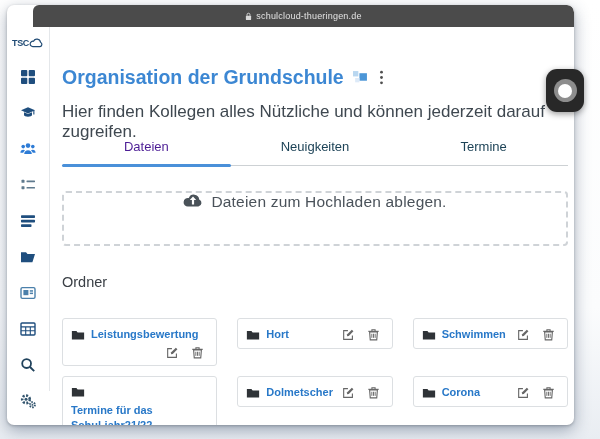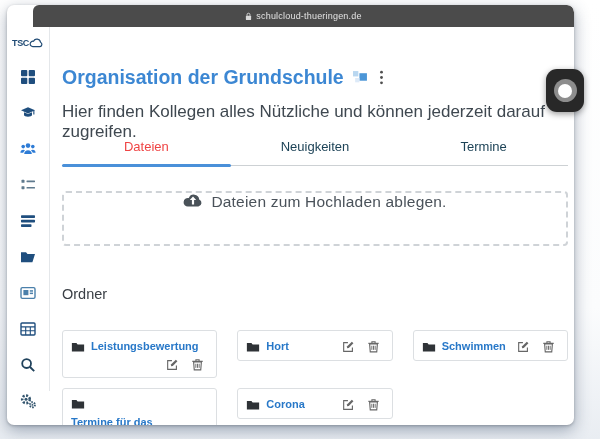--- a/index.html
+++ b/index.html
@@ -27,28 +27,28 @@
   .nav .icon{width:16px;height:16px;color:#1f4e7e;cursor:pointer}
   .nav .icon.active{color:#2e7cd6}
   .nav .icon.muted{color:#5f7a8e}
   .nav .icon.light{color:#4b80ab}
   .main{flex:1;min-width:0;padding:38px 6px 0 12px;position:relative}
   .title-row{display:flex;align-items:center;gap:9px}
   .title{font-size:19.5px;color:#3c87d3;font-weight:700;line-height:24px}
   .subtitle{margin-top:13px;font-size:17px;color:#3f4850;height:16px}
   .tabs{margin-top:19px;display:flex;border-bottom:1px solid #cdd1d4;height:28px}
   .tab{flex:1;text-align:center;font-size:13px;color:#1d4357;cursor:pointer;position:relative;line-height:20px}
-  .tab.active{color:#ef4444}
+  .tab.active{color:#4c1d95}
   .tab.active::after{content:"";position:absolute;left:0;right:0;bottom:-2px;height:3px;background:#4a90d9;border-radius:2px}
   .dropzone{
     margin-top:25px;height:51px;border:2px dashed #cfd3d7;border-radius:4px;
     display:flex;justify-content:center;gap:8px;cursor:pointer;
   }
   .dropzone .dz-label{font-size:15.5px;color:#4a525a;letter-spacing:.2px}
-  .section-heading{margin-top:40px;font-size:14.5px;color:#3b4046;font-weight:400}
+  .section-heading{margin-top:28px;font-size:14.5px;color:#3b4046;font-weight:400}
   .folder-grid{margin-top:28px;display:grid;grid-template-columns:repeat(3,1fr);gap:10px 20px;align-items:start}
   .folder-card{
     background:#fff;border:1px solid #dcdfe2;border-radius:3px;
     padding:8px 8px 6px;display:flex;flex-wrap:wrap;align-items:center;gap:4px 6px;
   }
   .folder-card .icon.folder{width:14px;height:14px;color:#2f3337;flex-shrink:0}
   .folder-name{font-size:11px;font-weight:700;color:#2878c8;line-height:15px;cursor:pointer;max-width:118px}
   .actions{margin-left:auto;display:flex;gap:12px;margin-right:4px}
   .actions .icon{width:13px;height:13px;color:#666;cursor:pointer}
   .record-btn{
@@ -242,20 +242,38 @@
               </svg>
             <svg class="icon" viewBox="0 0 14 14">
                 <path d="M2.8 4.2h8.4l-.7 8.6H3.5z" fill="none" stroke="currentColor" stroke-width="1.2"></path>
                 <path d="M1.4 3.6h11.2" stroke="currentColor" stroke-width="1.2"></path>
                 <path d="M5.3 3.2V1.9h3.4v1.3" fill="none" stroke="currentColor" stroke-width="1.2"></path>
                 <path d="M5.2 6.2v4.4M7 6.2v4.4M8.8 6.2v4.4" stroke="currentColor" stroke-width="1"></path>
               </svg>
           </span>
         </div>
 
+        <div class="folder-card">
+          <svg class="icon folder" viewBox="0 0 16 16">
+              <path d="M1 3.4h5.2L7.6 5.2H15v8H1z" fill="currentColor"></path>
+            </svg>
+          <span class="folder-name">Dolmetscher</span>
+          <span class="actions">
+            <svg class="icon" viewBox="0 0 14 14">
+                <path d="M11.2 8v4.2H1.8V2.8H6.4" fill="none" stroke="currentColor" stroke-width="1.2"></path>
+                <path d="M5.3 8.9l2-.4 5-5L10.6 1.8l-5 5z" fill="currentColor"></path>
+              </svg>
+            <svg class="icon" viewBox="0 0 14 14">
+                <path d="M2.8 4.2h8.4l-.7 8.6H3.5z" fill="none" stroke="currentColor" stroke-width="1.2"></path>
+                <path d="M1.4 3.6h11.2" stroke="currentColor" stroke-width="1.2"></path>
+                <path d="M5.3 3.2V1.9h3.4v1.3" fill="none" stroke="currentColor" stroke-width="1.2"></path>
+                <path d="M5.2 6.2v4.4M7 6.2v4.4M8.8 6.2v4.4" stroke="currentColor" stroke-width="1"></path>
+              </svg>
+          </span>
+        </div>
 
         <div class="folder-card">
           <svg class="icon folder" viewBox="0 0 16 16">
               <path d="M1 3.4h5.2L7.6 5.2H15v8H1z" fill="currentColor"></path>
             </svg>
           <span class="folder-name">Corona</span>
           <span class="actions">
             <svg class="icon" viewBox="0 0 14 14">
                 <path d="M11.2 8v4.2H1.8V2.8H6.4" fill="none" stroke="currentColor" stroke-width="1.2"></path>
                 <path d="M5.3 8.9l2-.4 5-5L10.6 1.8l-5 5z" fill="currentColor"></path>

